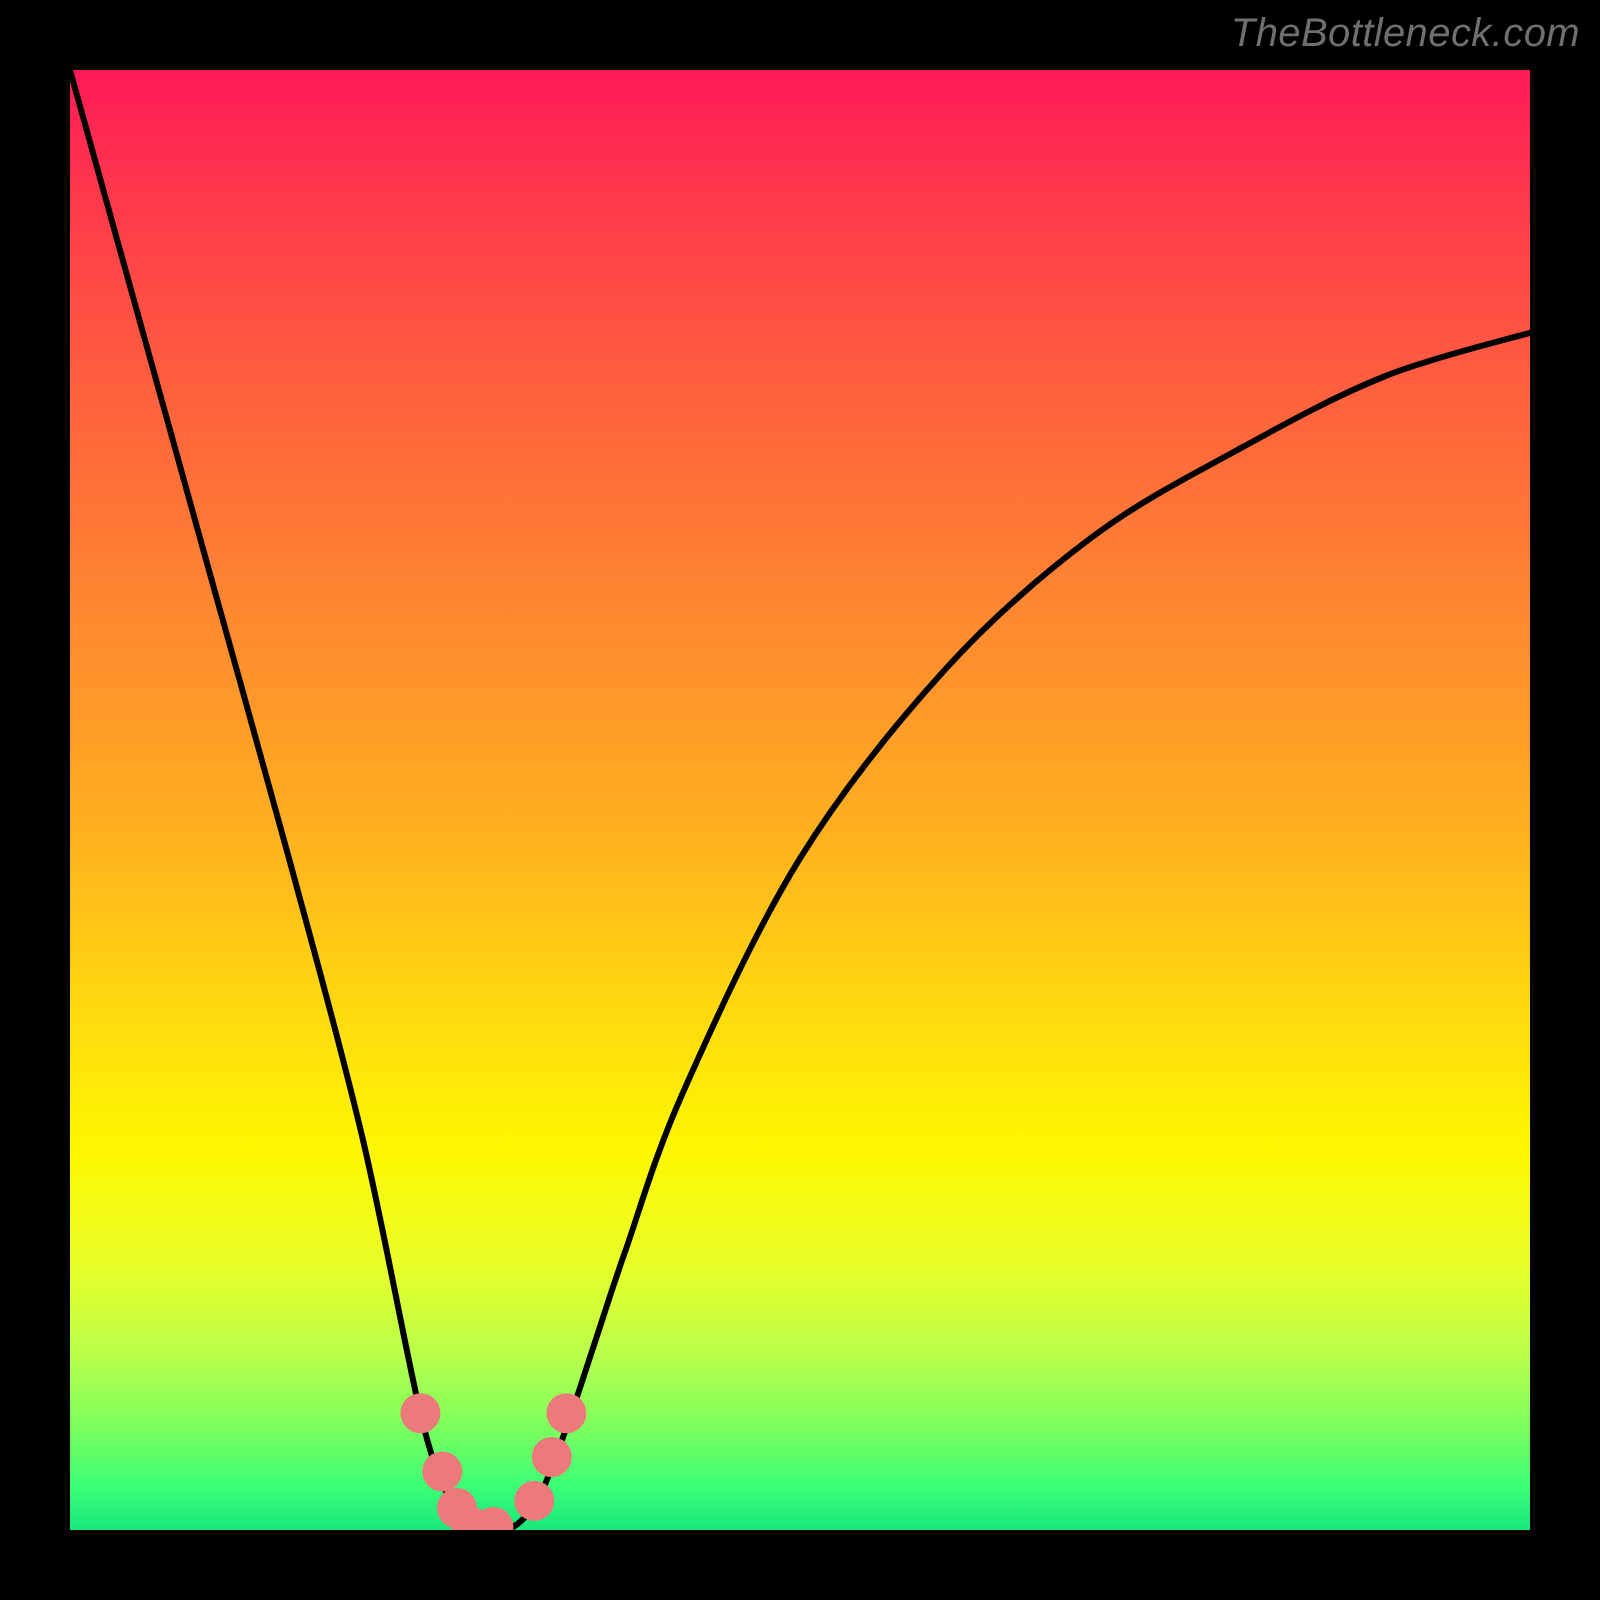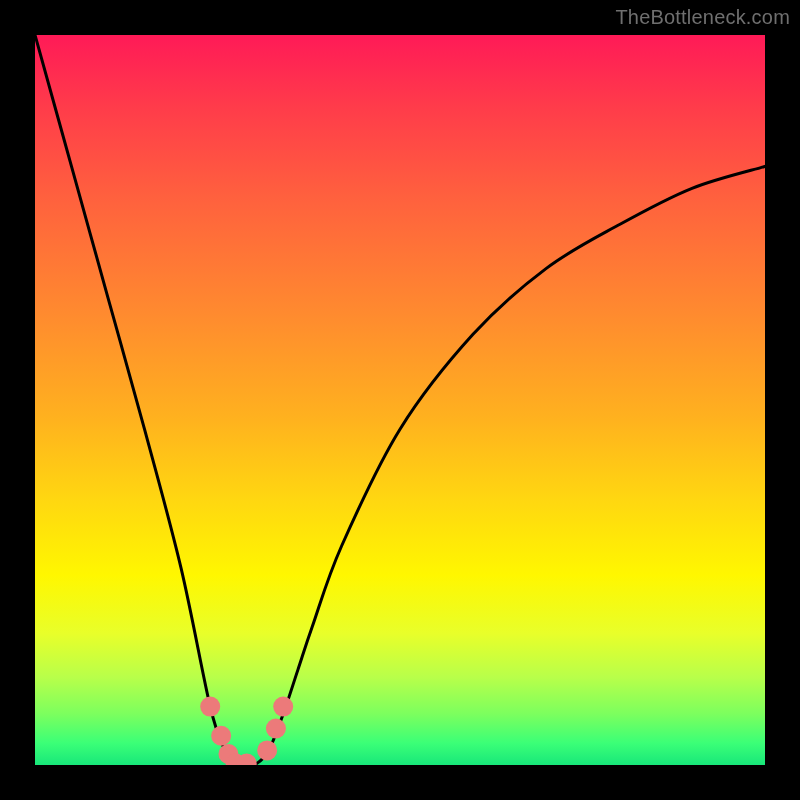--- a/index.html
+++ b/index.html
@@ -9,20 +9,21 @@
     height: 800px;
     background: #000;
     font-family: Arial, Helvetica, sans-serif;
     overflow: hidden;
   }
   .frame {
     position: relative;
     width: 800px;
     height: 800px;
     background: #000;
+    font-style: italic;
   }
   .plot-area {
     position: absolute;
     left: 35px;
     top: 35px;
     width: 730px;
     height: 730px;
     
     background: linear-gradient(
       to bottom,

